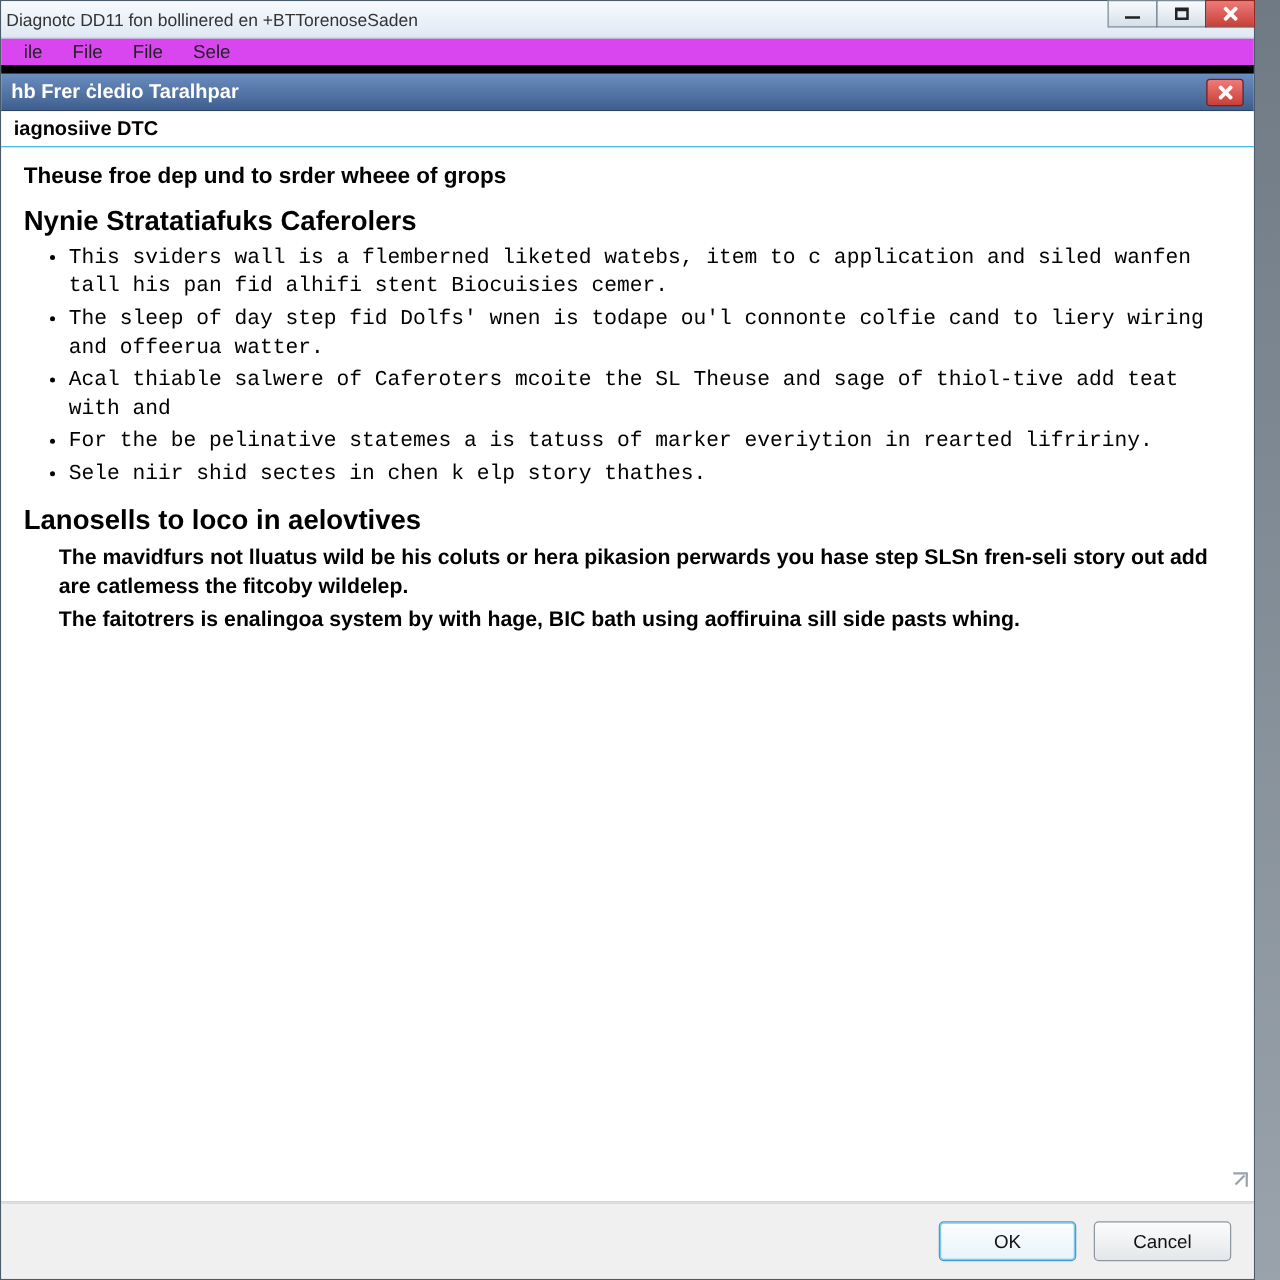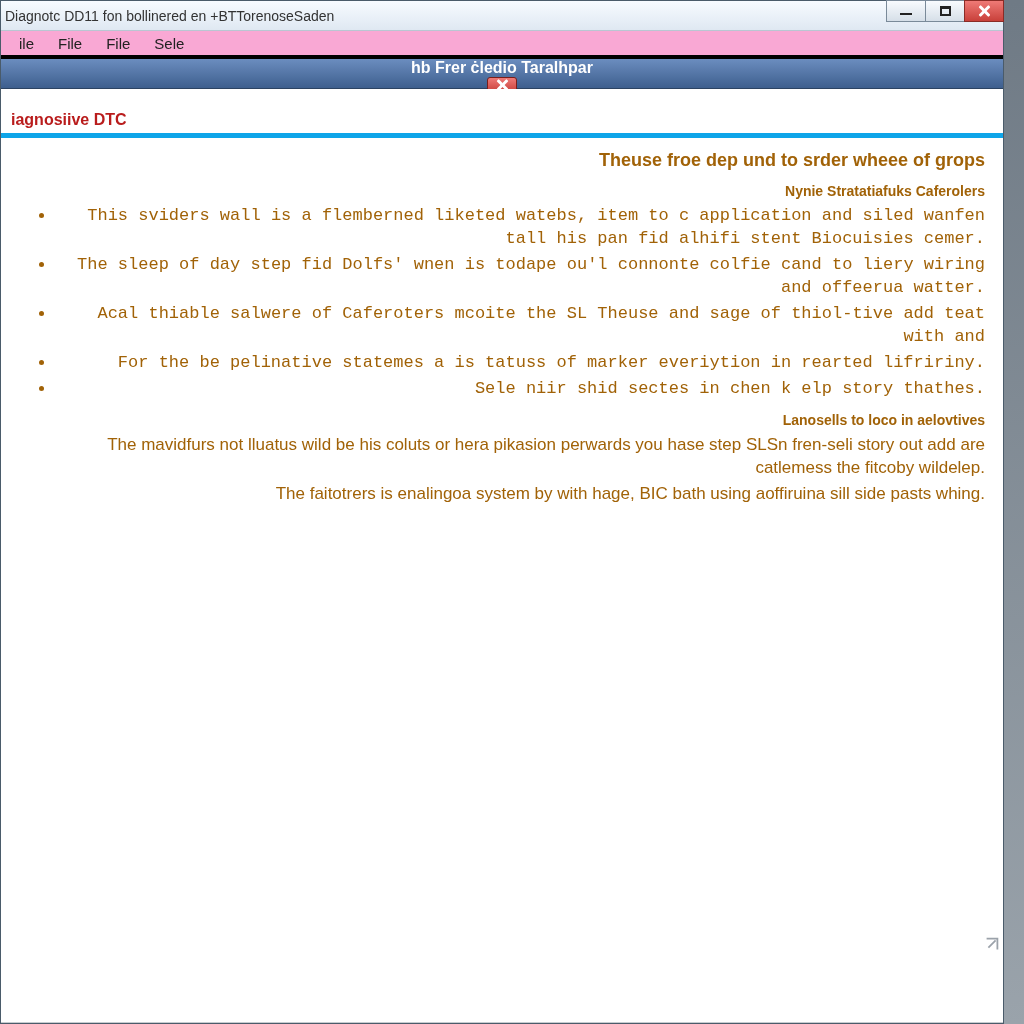--- a/index.html
+++ b/index.html
@@ -44,66 +44,64 @@
   .x-shape::before, .x-shape::after {
     content: ""; position: absolute; left: 6px; top: 0;
     width: 3px; height: 14px; background: #fff; border-radius: 1px;
   }
   .x-shape::before { transform: rotate(45deg); }
   .x-shape::after  { transform: rotate(-45deg); }
 
   
   .menubar {
     height: 28px;
-    background: #f9a8d4;
-    border-bottom: 4px solid #000000;
+    background: #d946ef;
+    border-bottom: 7px solid #000000;
     display: flex; align-items: center;
     padding: 0 6px;
     font-size: 15px; color: #222;
   }
   .menu-item { padding: 3px 12px; cursor: default; }
 
   
   .dialog-header {
     height: 30px;
     background: linear-gradient(#6b8dbf, #3e5f8e);
     color: #fff; font-size: 16px; font-weight: 600;
     display: flex; align-items: center;
     padding: 0 8px;
     border-bottom: 1px solid #2c4362;
-    flex-direction: column;
   }
   .dialog-header .hdr-text { flex: 1; }
   .hdr-close {
     width: 30px; height: 22px;
     background: linear-gradient(#ef7a76, #c8403a);
     border: 1px solid #7a1f1a; border-radius: 3px;
     display: flex; align-items: center; justify-content: center;
   }
 
   .sub-header {
-    padding: 22px 10px 4px 10px;
-    font-size: 16px; font-weight: 700; color: #b91c1c;
+    padding: 6px 10px 4px 10px;
+    font-size: 16px; font-weight: 700; color: #000000;
     background: #fff;
-    border-bottom: 5px solid #0ea5e9;
+    border-bottom: 1px solid #0ea5e9;
   }
 
   
   .content {
-    flex: 1; background: #fff; color: #a16207;
+    flex: 1; background: #fff; color: #000000;
     padding: 10px 18px 4px 18px;
     font-size: 17px; line-height: 1.35;
     overflow: hidden;
-    text-align: right;
   }
   .content .main-title { font-weight: 700; font-size: 18px; margin-bottom: 10px; }
-  .section-title { font-weight: 700; font-size: 14px; margin: 8px 0 4px 0; }
+  .section-title { font-weight: 700; font-size: 22px; margin: 8px 0 4px 0; }
   ul.bullets { list-style: disc; padding-left: 36px; margin-bottom: 10px; font-family: Liberation Mono, monospace; }
   ul.bullets li { margin: 3px 0; }
-  .para { margin: 4px 0 4px 28px; }
+  .para { margin: 4px 0 4px 28px; font-weight: bold; }
 
   .divider {
     height: 1px; background: #c7ccd0; margin: 0;
   }
 
   
   .button-bar {
     background: #f0f0f0;
     border-top: 1px solid #d3d7da;
     padding: 14px 18px;
@@ -184,14 +182,18 @@
 
   <div class="scroll-indicator">
     <svg viewBox="0 0 20 20">
         <path d="M4 4 L16 4 L16 16" fill="none" stroke="#5a6572" stroke-width="2"></path>
         <path d="M6 14 L14 6" stroke="#5a6572" stroke-width="2"></path>
       </svg>
   </div>
 
   <div class="divider"></div>
 
+  <div class="button-bar">
+    <div class="dlg-btn primary">OK</div>
+    <div class="dlg-btn">Cancel</div>
+  </div>
 
 </div>
 
 </body></html>

